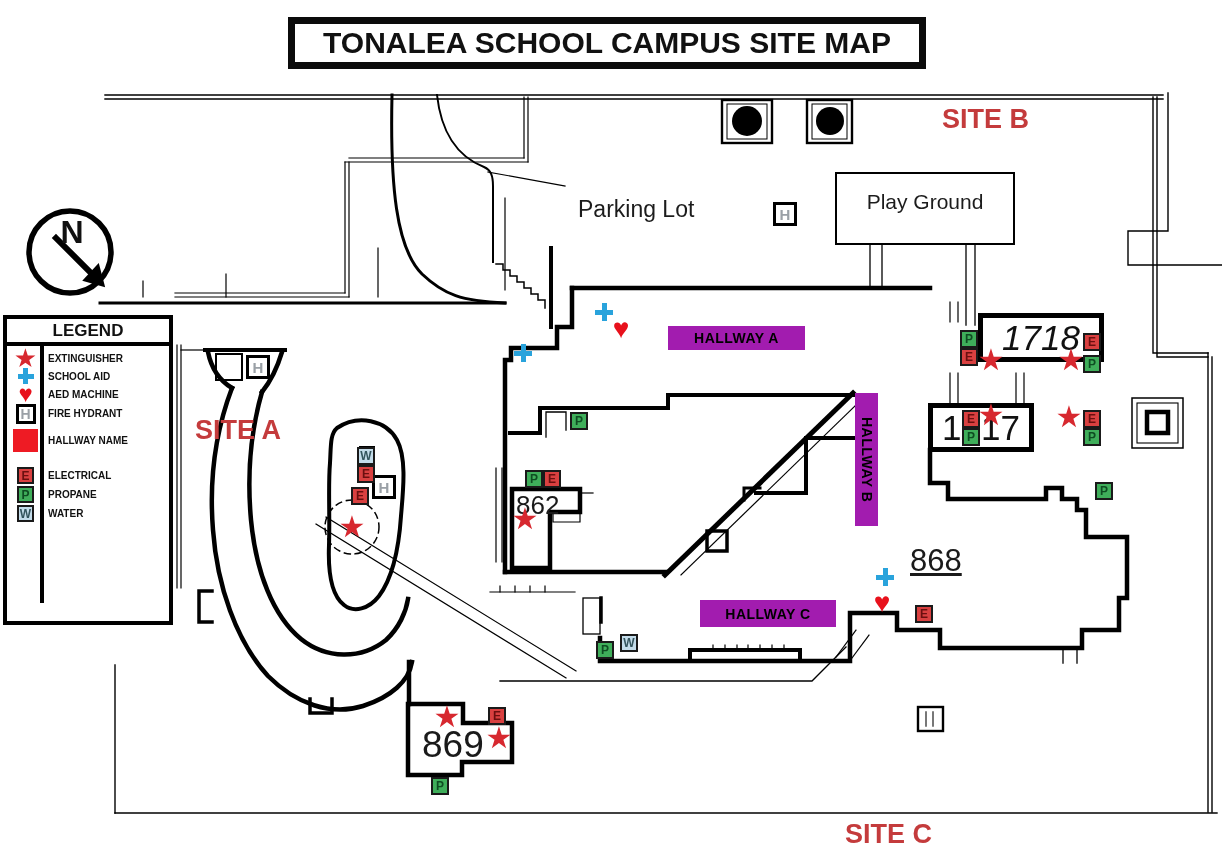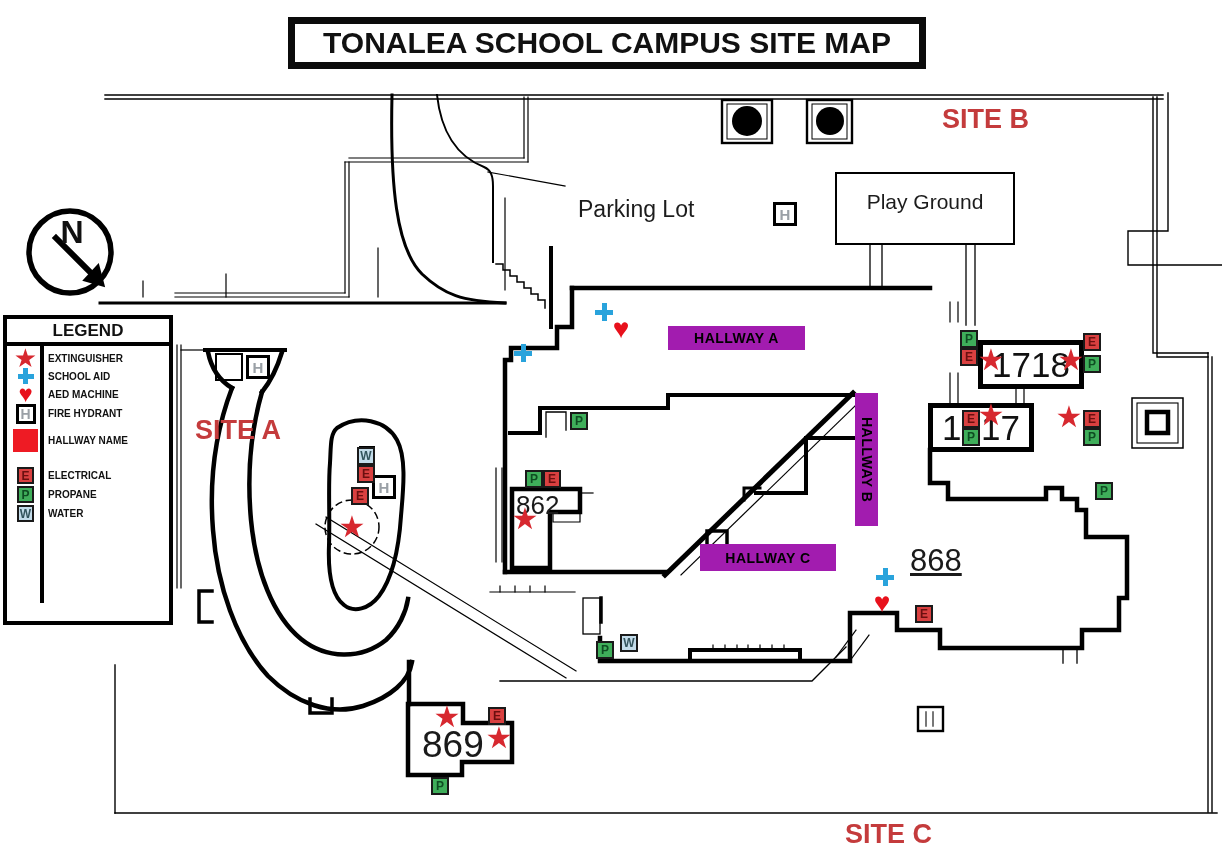--- a/index.html
+++ b/index.html
@@ -280,22 +280,22 @@
   <div class="site-label" style="left:942px;top:104px;">SITE B</div>
   <div class="site-label" style="left:845px;top:819px;">SITE C</div>
   <div class="plain-label" style="left:578px;top:196px;font-size:23px;">Parking Lot</div>
   <div class="playground">
     <span>Play Ground</span>
   </div>
 
   <div id="gen-layer">
       <div class="banner" style="left: 668px; top: 326px; width: 137px; height: 24px;">HALLWAY A</div>
       <div class="banner banner-v" style="left: 855px; top: 393px; width: 23px; height: 133px;">HALLWAY B</div>
-      <div class="banner" style="left: 700px; top: 544px; width: 136px; height: 27px;">HALLWAY C</div>
-      <div class="bldg" style="left: 978px; top: 340px; width: 106px; height: 49px;">1718</div>
+      <div class="banner" style="left: 700px; top: 600px; width: 136px; height: 27px;">HALLWAY C</div>
+      <div class="bldg" style="left: 978px; top: 313px; width: 126px; height: 49px; font-style: italic;">1718</div>
       <div class="bldg" style="left: 928px; top: 403px; width: 106px; height: 49px;">1717</div>
       <div class="blabel" style="left: 516px; top: 490px; font-size: 26px;">862</div>
       <div class="blabel" style="left: 910px; top: 543px; font-size: 31px; text-decoration: underline;">868</div>
       <div class="blabel" style="left: 422px; top: 724px; font-size: 37px; text-align: center;">869</div>
       <div class="mk mk-star" style="left: 352px; top: 527px;"></div>
       <div class="mk mk-star" style="left: 525px; top: 519px;"></div>
       <div class="mk mk-star" style="left: 447px; top: 717px;"></div>
       <div class="mk mk-star" style="left: 499px; top: 738px;"></div>
       <div class="mk mk-star" style="left: 991px; top: 360px;"></div>
       <div class="mk mk-star" style="left: 1071px; top: 360px;"></div>

